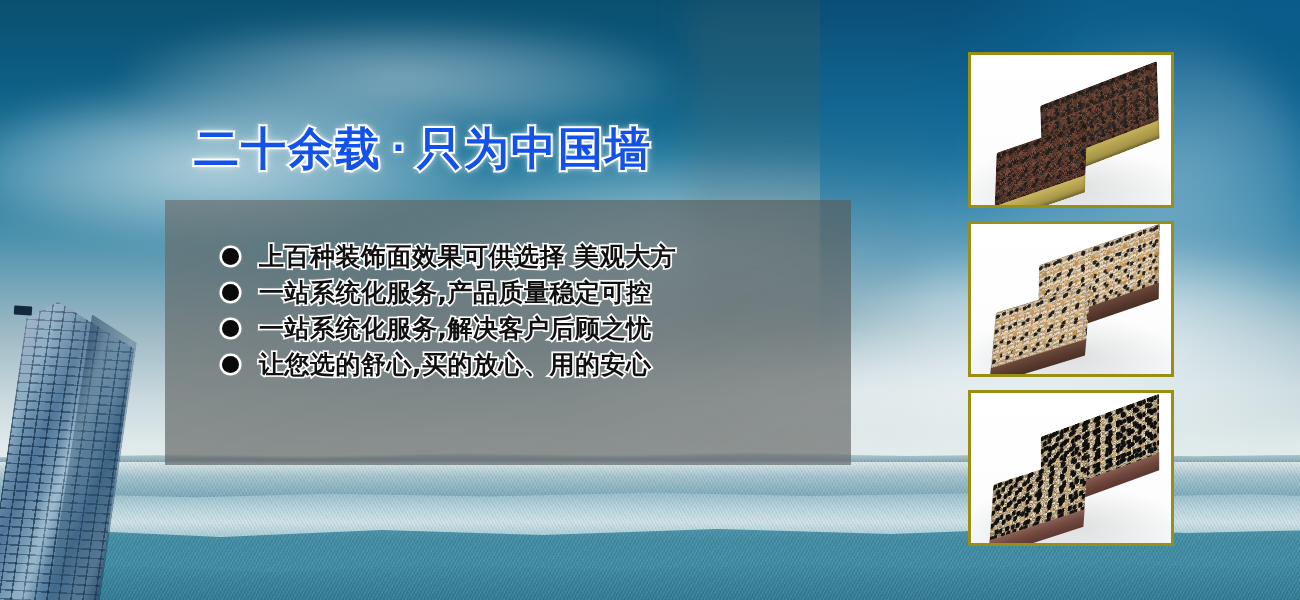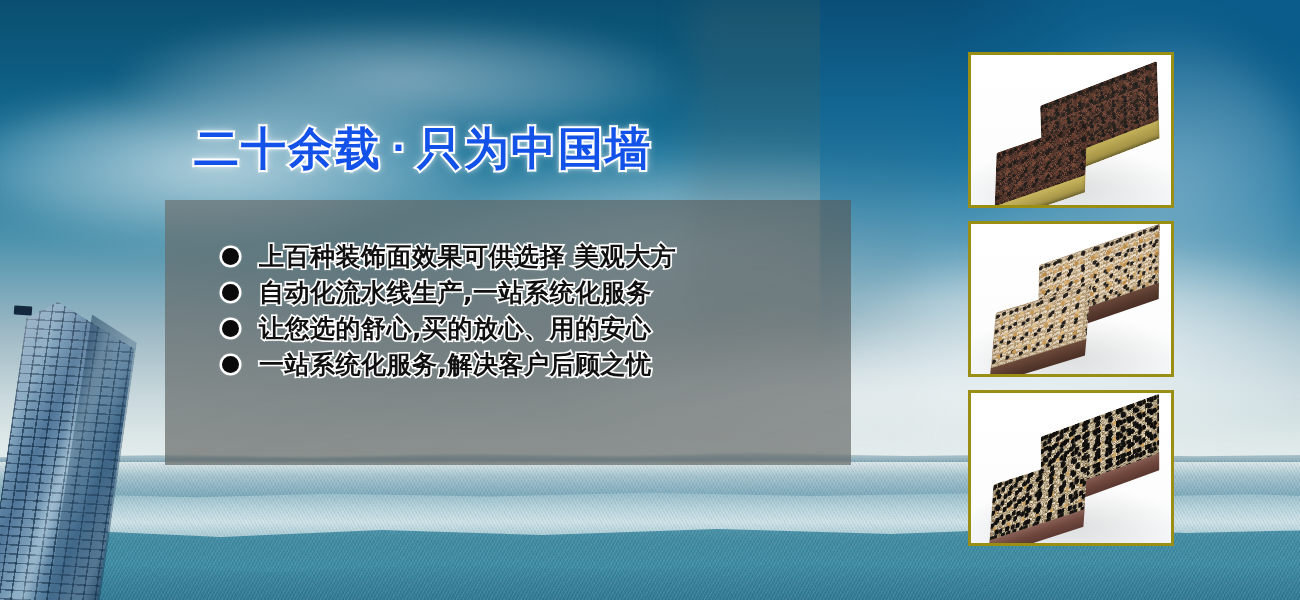--- a/index.html
+++ b/index.html
@@ -485,29 +485,29 @@
     <div class="panel-inner"></div>
   </div>
 
   <div class="bullets">
     <div class="bullet-row">
       <span class="bullet-dot"></span>
       <span class="bullet-text">上百种装饰面效果可供选择  美观大方</span>
     </div>
     <div class="bullet-row">
       <span class="bullet-dot"></span>
-      <span class="bullet-text">自动化流水线生产,一站系统化服务</span>
+      <span class="bullet-text">一站系统化服务,产品质量稳定可控</span>
+    </div>
+    <div class="bullet-row">
+      <span class="bullet-dot"></span>
+      <span class="bullet-text">一站系统化服务,解决客户后顾之忧</span>
     </div>
     <div class="bullet-row">
       <span class="bullet-dot"></span>
       <span class="bullet-text">让您选的舒心,买的放心、用的安心</span>
-    </div>
-    <div class="bullet-row">
-      <span class="bullet-dot"></span>
-      <span class="bullet-text">一站系统化服务,解决客户后顾之忧</span>
     </div>
   </div>
 
   <div class="thumbs">
 
     <div class="thumb">
       <div class="thumb-stage">
         <div class="slab t1-back">
           <div class="core"></div>
           <div class="face"></div>

